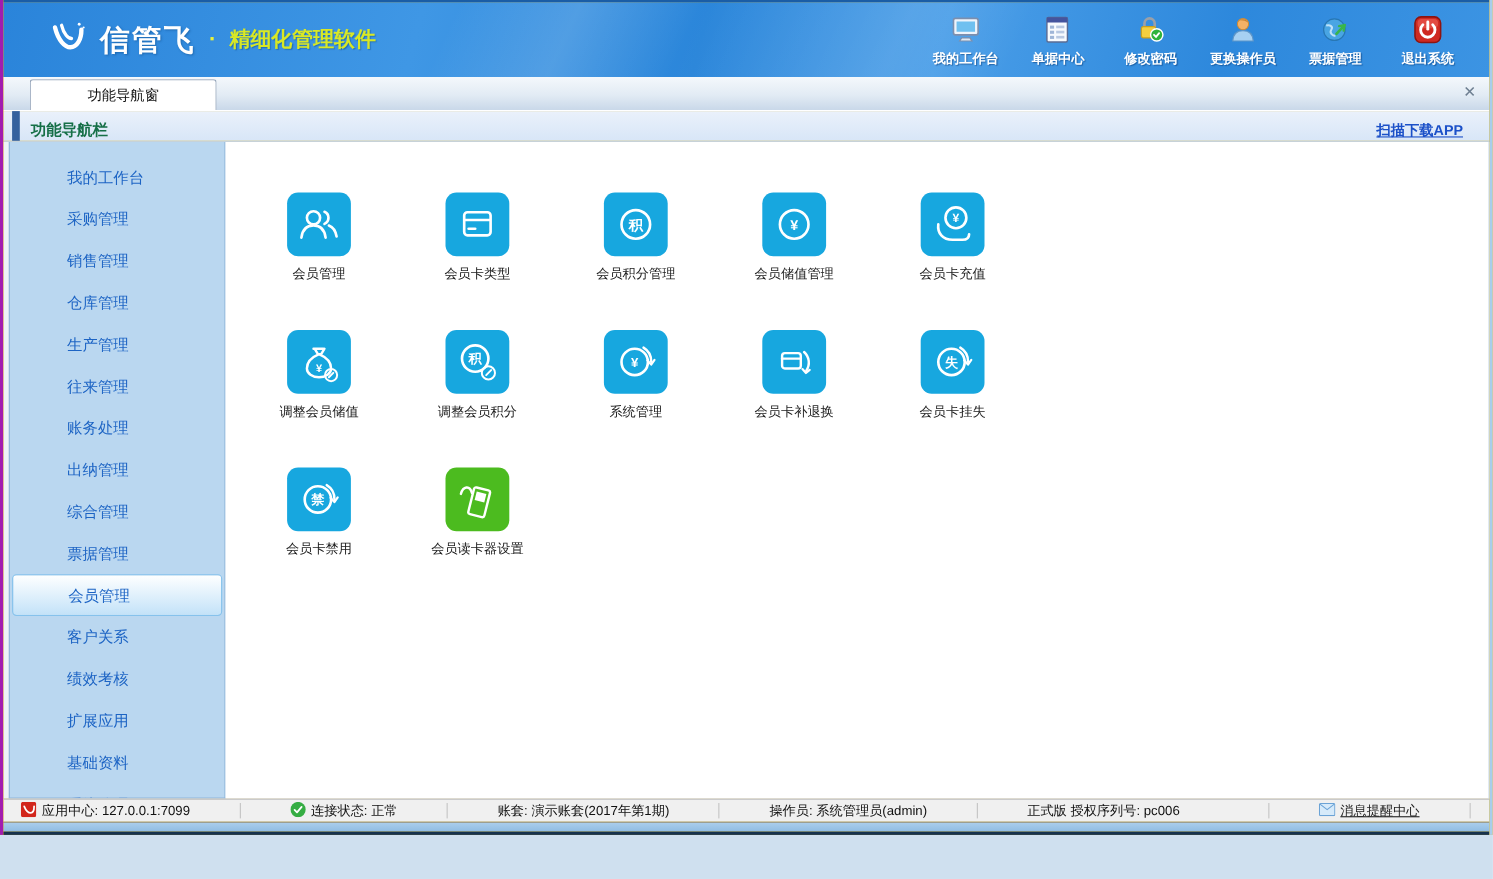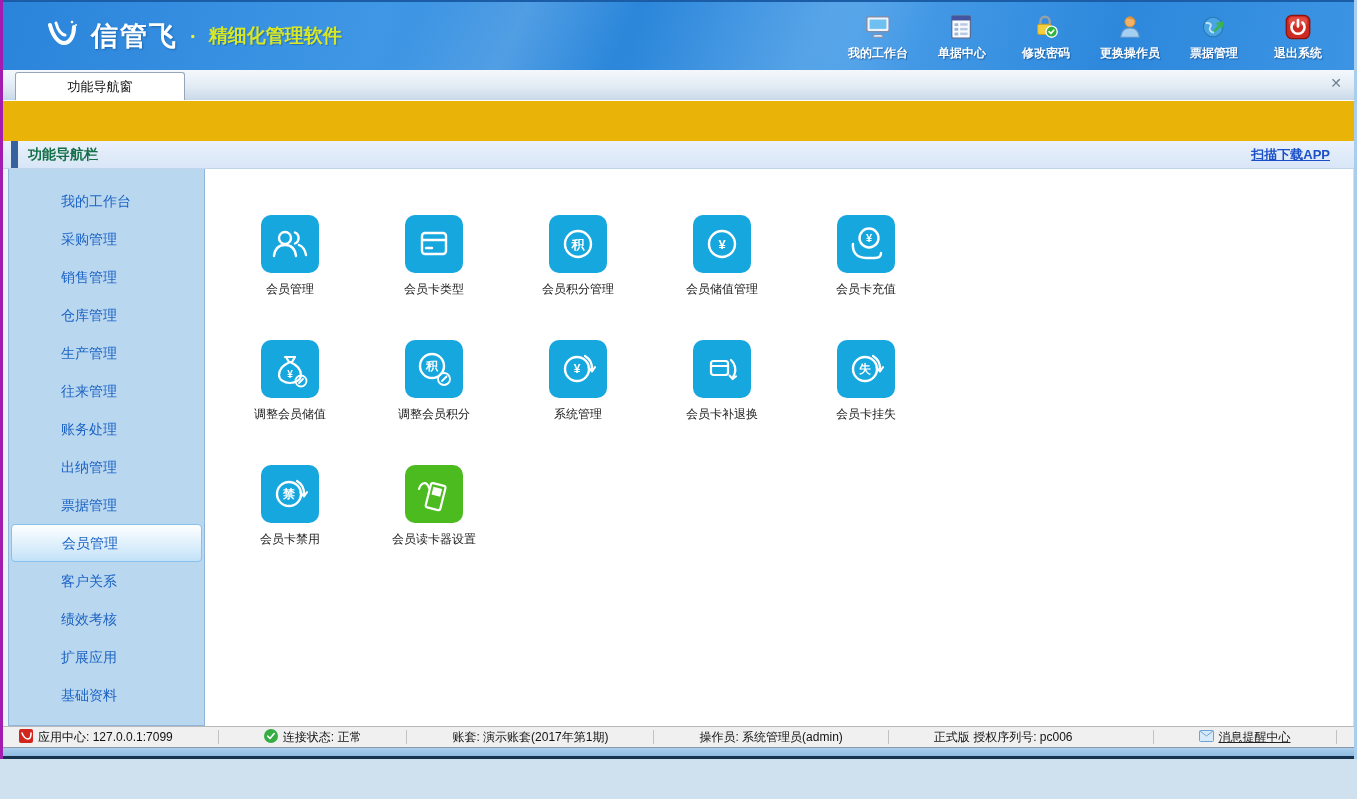--- a/index.html
+++ b/index.html
@@ -17,25 +17,25 @@
   .brand-text { color:#fff; font-size:27px; font-weight:bold; letter-spacing:2px; text-shadow:1px 1px 2px rgba(0,60,120,.45); }
   .brand-dot { color:#e8f23a; font-size:20px; font-weight:bold; margin:0 2px; }
   .brand-sub { color:#d9e824; font-size:19px; font-weight:bold; text-shadow:1px 1px 1px rgba(0,60,120,.4); }
   .toolbar { position:absolute; right:14px; top:8px; display:flex; z-index:2; }
   .tb-item { width:84px; display:flex; flex-direction:column; align-items:center; gap:3px; cursor:pointer; padding-top:2px; }
   .tb-item .tb-ic { width:30px; height:30px; display:flex; align-items:center; justify-content:center; }
   .tb-item .tb-lb { color:#fff; font-size:12px; font-weight:bold; white-space:nowrap; text-shadow:1px 1px 1px rgba(0,50,110,.5); }
 
   
   .tabstrip { height:31px; flex:none; background:linear-gradient(#f4f8fc 0%,#e2ebf4 55%,#c9d8e9 100%); position:relative; display:flex; align-items:flex-end; border-bottom:1px solid #fff; }
-  .tab { margin-left:12px; width:170px; height:28px; background:#fff; border:1px solid #96a5ba; border-bottom:none; border-radius:3px 3px 0 0; display:flex; align-items:center; justify-content:center; font-size:13px; color:#111; cursor:pointer; }
+  .tab { margin-left:24px; width:170px; height:28px; background:#fff; border:1px solid #96a5ba; border-bottom:none; border-radius:3px 3px 0 0; display:flex; align-items:center; justify-content:center; font-size:13px; color:#111; cursor:pointer; }
   .tab-close { position:absolute; right:12px; top:6px; font-size:14px; color:#6e7f91; cursor:pointer; line-height:1; }
 
   
-  .sec-header { height:28px; flex:none; background:linear-gradient(#eaf1fb,#d8e6f7); display:flex; align-items:center; position:relative; border-bottom:1px solid #c2d4ea;margin-top:40px; }
+  .sec-header { height:28px; flex:none; background:linear-gradient(#eaf1fb,#d8e6f7); display:flex; align-items:flex-end; position:relative; border-bottom:1px solid #c2d4ea; }
   .sec-accent { width:7px; height:100%; background:#35619e; margin-left:8px; flex:none; }
   .sec-title { margin-left:10px; font-size:14px; font-weight:bold; color:#156f47; }
   .sec-link { position:absolute; right:24px; font-size:13px; font-weight:bold; color:#1b50c8; text-decoration:underline; cursor:pointer; }
 
   
   .body { flex:1; display:flex; min-height:0; padding-left:5px; background:#eef3f8; }
   .sidebar { width:197px; flex:none; background:#bad7f0; border:1px solid #8fb6d9; border-top:none; padding-top:13px; overflow:hidden; }
   .side-item { height:38px; line-height:38px; margin:0 2px; padding-left:50px; font-size:14px; color:#1d64c4; cursor:pointer; white-space:nowrap; }
   .side-item.selected { background:linear-gradient(#feffff,#cfe8fa 80%,#c3e2f8); border:1px solid #86c2ec; border-radius:4px; line-height:36px; }
   .content { flex:1; background:#fff; min-width:0; border-right:1px solid #d4e2ef; }
@@ -198,20 +198,23 @@
         </div>
 
         <div class="side-item">
           <span>账务处理</span>
         </div>
 
         <div class="side-item">
           <span>出纳管理</span>
         </div>
 
+        <div class="side-item">
+          <span>综合管理</span>
+        </div>
 
         <div class="side-item">
           <span>票据管理</span>
         </div>
 
         <div class="side-item selected">
           <span>会员管理</span>
         </div>
 
         <div class="side-item">

